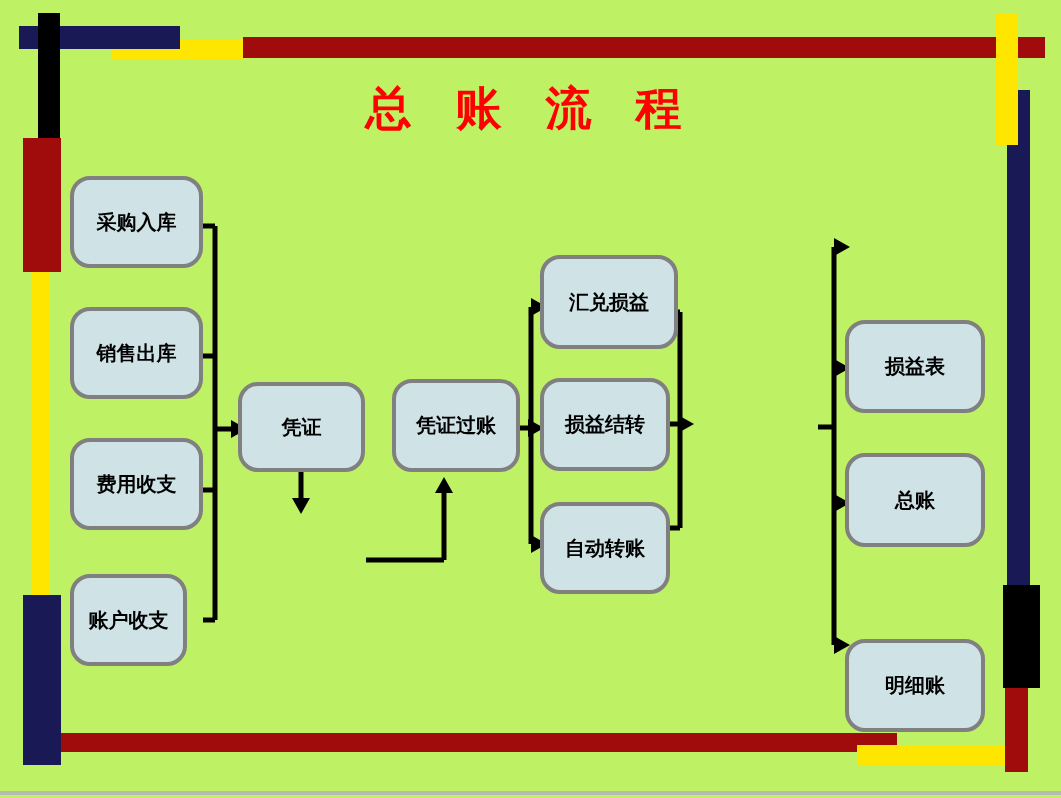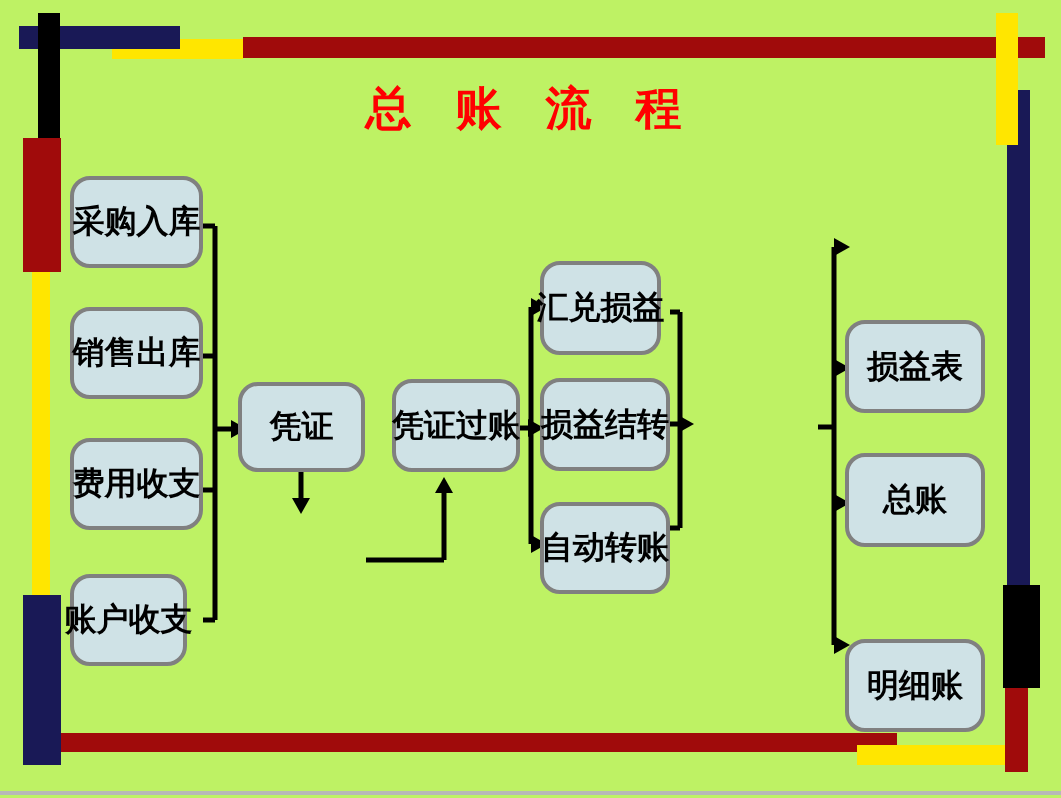--- a/index.html
+++ b/index.html
@@ -24,21 +24,21 @@
     font-size:46px;font-weight:bold;letter-spacing:14px;white-space:nowrap;
     color:var(--title,#ff0000);z-index:6;
   }
   
   .node{
     position:absolute;box-sizing:border-box;
     background:var(--node-fill,#cfe2e6);
     border:4px solid var(--node-border,#808080);
     border-radius:20px;
     display:flex;align-items:center;justify-content:center;
-    font-size:32px;font-weight:bold;color:#000;
+    font-size:20px;font-weight:bold;color:#000;
     z-index:5;white-space:nowrap;
   }
   .node.small{font-size:26px;}
   
   .connectors{position:absolute;left:0;top:0;z-index:4;pointer-events:none;}
   .connectors path{stroke:var(--connector,#000000);stroke-width:5;fill:none;}
   .connectors polygon{fill:var(--connector,#000000);stroke:none;}
 </style>
 </head>
 <body>
@@ -107,21 +107,21 @@
       <span>账户收支</span>
     </div>
 
   <div class="node" style="left:238px;top:382px;width:127px;height:90px;">
       <span>凭证</span>
     </div>
   <div class="node" style="left:392px;top:379px;width:128px;height:93px;">
       <span>凭证过账</span>
     </div>
 
-  <div class="node" style="left:540px;top:261px;width:121px;height:94px;">
+  <div class="node" style="left:540px;top:255px;width:138px;height:94px;">
       <span>汇兑损益</span>
     </div>
   <div class="node" style="left:540px;top:378px;width:130px;height:93px;">
       <span>损益结转</span>
     </div>
   <div class="node" style="left:540px;top:502px;width:130px;height:92px;">
       <span>自动转账</span>
     </div>
 
 

